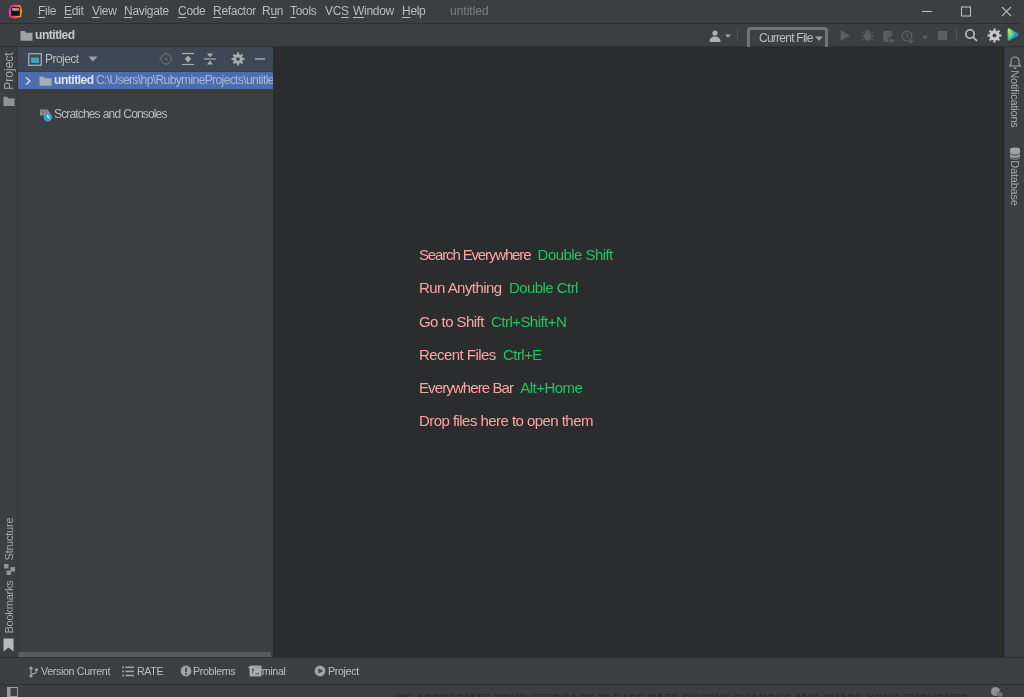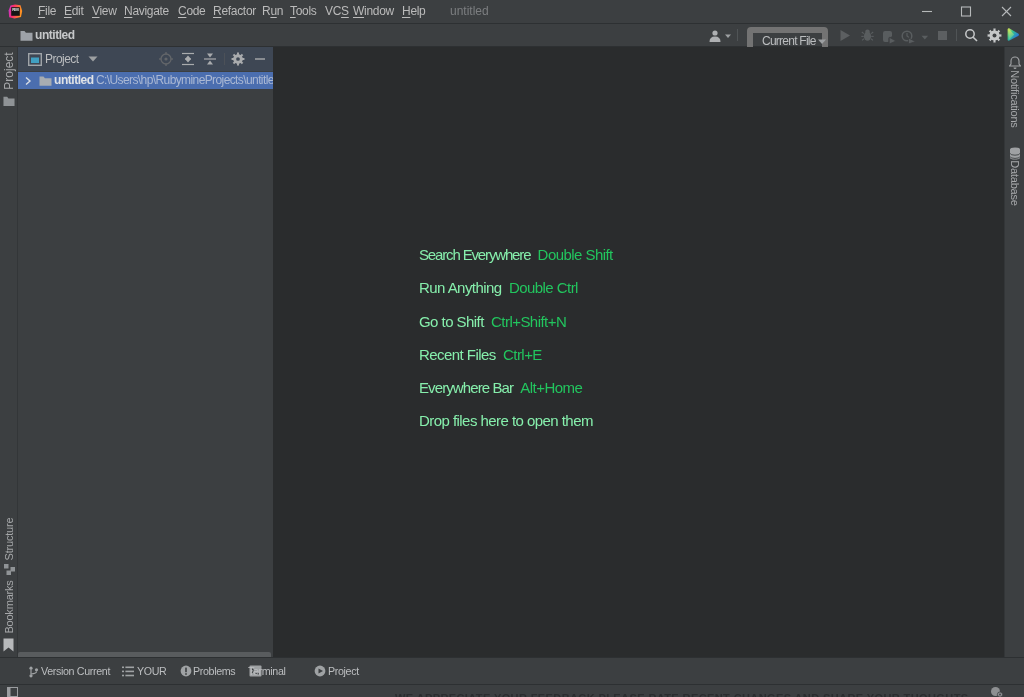--- a/index.html
+++ b/index.html
@@ -9,21 +9,21 @@
 #navbar{position:absolute;left:0;top:24px;width:1024px;height:23px;background:#3c3f41;border-bottom:1px solid #2d3032}
 #stripeL{position:absolute;left:0;top:47px;width:18px;height:610px;background:#3c3f41;border-right:1px solid #333638}
 #panel{position:absolute;left:18px;top:47px;width:255px;height:610px;background:#3c3f41}
 #phead{position:absolute;left:0;top:0;width:255px;height:24px;background:#3e4754}
 #editor{position:absolute;left:273px;top:47px;width:731px;height:610px;background:#2a2c2d}
 #stripeR{position:absolute;left:1004px;top:47px;width:20px;height:610px;background:#3c3f41;border-left:1px solid #333638}
 #botbar{position:absolute;left:0;top:657px;width:1024px;height:27px;background:#3c3f41;border-top:1px solid #2d3032}
 #statusbar{position:absolute;left:0;top:684px;width:1024px;height:13px;background:#3c3f41;border-top:1px solid #2d3032;overflow:hidden}
 .vtextL{position:absolute;transform:rotate(-90deg);transform-origin:center;font-size:11px;color:#a6a8aa;white-space:nowrap;letter-spacing:-0.2px}
 .vtextR{position:absolute;transform:rotate(90deg);transform-origin:center;font-size:11px;color:#a6a8aa;white-space:nowrap;letter-spacing:-0.2px}
-.sc-label{color:#86efac}
+.sc-label{color:#fca5a5}
 .sc-key{color:#22c55e}
 .scline{position:absolute;left:146px;font-size:15px;letter-spacing:-0.55px;white-space:nowrap;line-height:16px}
 .trow{position:absolute;left:0;width:255px;height:17px;font-size:12px;line-height:17px;color:#bbbbbb;white-space:nowrap}
 .bbi{position:absolute;top:0;height:26px;line-height:26px;font-size:10.7px;color:#bcbec0;letter-spacing:-0.35px;white-space:nowrap}
 </style></head><body>
 
 <div id="titlebar">
   <svg class="abs" style="left:8px;top:4px" width="15" height="15" viewBox="0 0 15 15">
     <defs>
         <linearGradient id="rmg" x1="0" y1="0.1" x2="1" y2="0.25">
@@ -63,21 +63,21 @@
     <path d="M0.5 2 h4 l1.4 1.8 h6.6 v8 H0.5 z" fill="#9da2a8"></path>
   </svg>
   <div class="abs" style="left:35px;top:0;height:23px;line-height:23px;font-size:12px;font-weight:bold;color:#c6c8ca;letter-spacing:-0.45px">untitled</div>
 
   <svg class="abs" style="left:708px;top:5px" width="26" height="14" viewBox="0 0 26 14">
     <circle cx="7" cy="4" r="2.6" fill="#aeb0b2"></circle>
     <path d="M1.5 13 q0 -5.5 5.5 -5.5 q5.5 0 5.5 5.5 z" fill="#aeb0b2"></path>
     <path d="M17 5.5 l3 3.5 3 -3.5 z" fill="#9da0a2"></path>
   </svg>
   <div class="abs" style="left:737px;top:5px;width:1px;height:12px;background:#505456"></div>
-  <div class="abs" style="left:747px;top:3px;width:81px;height:26px;border:6px solid #737373;border-radius:4px">
+  <div class="abs" style="left:747px;top:3px;width:81px;height:26px;border:3px solid #737373;border-radius:4px">
     <div class="abs" style="left:9px;top:0;height:16px;line-height:16px;font-size:12px;color:#bbbdbf;letter-spacing:-0.75px">Current File</div>
     <svg class="abs" style="left:64px;top:5px" width="10" height="8" viewBox="0 0 10 8">
         <path d="M1 1.5 l4 4.5 4 -4.5 z" fill="#9da0a2"></path>
       </svg>
   </div>
   <svg class="abs" style="left:839px;top:5px" width="12" height="13" viewBox="0 0 12 13">
       <path d="M1.5 1 L11 6.5 L1.5 12 z" fill="#5c5f61"></path>
     </svg>
   <svg class="abs" style="left:861px;top:4px" width="13" height="14" viewBox="0 0 13 14">
     <g fill="#595d5f">
@@ -197,20 +197,29 @@
   <div class="trow" style="top:25px;height:17px;background:#4b6eaf;width:255px">
     <svg class="abs" style="left:6px;top:5px" width="8" height="8" viewBox="0 0 8 8">
         <path d="M2 0.5 L6 4 L2 7.5" stroke="#d7dce4" stroke-width="1.4" fill="none"></path>
       </svg>
     <svg class="abs" style="left:21px;top:3px" width="13" height="12" viewBox="0 0 13 12">
         <path d="M0.5 1.5 h4 l1.4 1.8 h6.6 v7.5 H0.5 z" fill="#a7acb2"></path>
       </svg>
     <span style="position:absolute;left:36px;font-weight:bold;color:#dfe2e6;letter-spacing:-0.45px">untitled</span>
     <span style="position:absolute;left:78px;color:#aab8d4;letter-spacing:-0.6px">C:\Users\hp\RubymineProjects\untitled</span>
   </div>
+  <div class="trow" style="top:59px;height:17px">
+    <svg class="abs" style="left:21px;top:3px" width="14" height="13" viewBox="0 0 14 13">
+      <path d="M1 0.5 h7 l3 3 v3 h-10 z" fill="#8d9196"></path>
+      <path d="M2 2 l3 2.5 M5.5 1.5 l2 2" stroke="#3e4143" stroke-width="0.8"></path>
+      <circle cx="8.8" cy="8.3" r="4.2" fill="#38a3d1"></circle>
+      <path d="M8.8 5.8 v2.5 l1.8 1" stroke="#fff" stroke-width="1" fill="none"></path>
+    </svg>
+    <span style="position:absolute;left:36px;letter-spacing:-0.85px;word-spacing:0.6px">Scratches and Consoles</span>
+  </div>
 
   <div class="abs" style="left:0px;top:605px;width:253px;height:7px;background:#595c5e;border-radius:2px"></div>
 </div>
 
 <div id="editor">
   <div class="scline" style="top:200px"><span class="sc-label" style="letter-spacing:-1.15px">Search Everywhere</span>&nbsp;&nbsp;<span class="sc-key">Double Shift</span></div>
   <div class="scline" style="top:233px"><span class="sc-label">Run Anything</span>&nbsp;&nbsp;<span class="sc-key">Double Ctrl</span></div>
   <div class="scline" style="top:267px"><span class="sc-label">Go to Shift</span>&nbsp;&nbsp;<span class="sc-key">Ctrl+Shift+N</span></div>
   <div class="scline" style="top:300px"><span class="sc-label">Recent Files</span>&nbsp;&nbsp;<span class="sc-key">Ctrl+E</span></div>
   <div class="scline" style="top:333px"><span class="sc-label" style="letter-spacing:-0.9px">Everywhere Bar</span>&nbsp;&nbsp;<span class="sc-key">Alt+Home</span></div>
@@ -247,21 +256,21 @@
   <svg class="abs" style="left:122px;top:8px" width="12" height="11" viewBox="0 0 12 11">
     <g fill="#9fa2a4">
         <rect x="0" y="0.5" width="2" height="1.6"></rect>
         <rect x="3.4" y="0.5" width="8.6" height="1.6"></rect>
         <rect x="0" y="4.6" width="2" height="1.6"></rect>
         <rect x="3.4" y="4.6" width="8.6" height="1.6"></rect>
         <rect x="0" y="8.7" width="2" height="1.6"></rect>
         <rect x="3.4" y="8.7" width="8.6" height="1.6"></rect>
       </g>
   </svg>
-  <div class="bbi" style="left:137px">YOUR</div>
+  <div class="bbi" style="left:137px">RATE</div>
   <svg class="abs" style="left:180px;top:7px" width="12" height="12" viewBox="0 0 12 12">
     <circle cx="6" cy="6" r="5.4" fill="#9fa2a4"></circle>
       <rect x="5.2" y="2.6" width="1.6" height="4.6" fill="#3c3f41"></rect>
       <rect x="5.2" y="8.2" width="1.6" height="1.6" fill="#3c3f41"></rect>
   </svg>
   <div class="bbi" style="left:193px">Problems</div>
   <svg class="abs" style="left:249px;top:7px" width="13" height="12" viewBox="0 0 13 12">
     <rect x="0.5" y="0.5" width="12" height="11" rx="1" fill="#9fa2a4"></rect>
     <path d="M2.5 3.5 l2.5 2.3 -2.5 2.3" stroke="#3c3f41" stroke-width="1.2" fill="none"></path>
     <line x1="6.5" y1="8.8" x2="10" y2="8.8" stroke="#3c3f41" stroke-width="1.2"></line>

